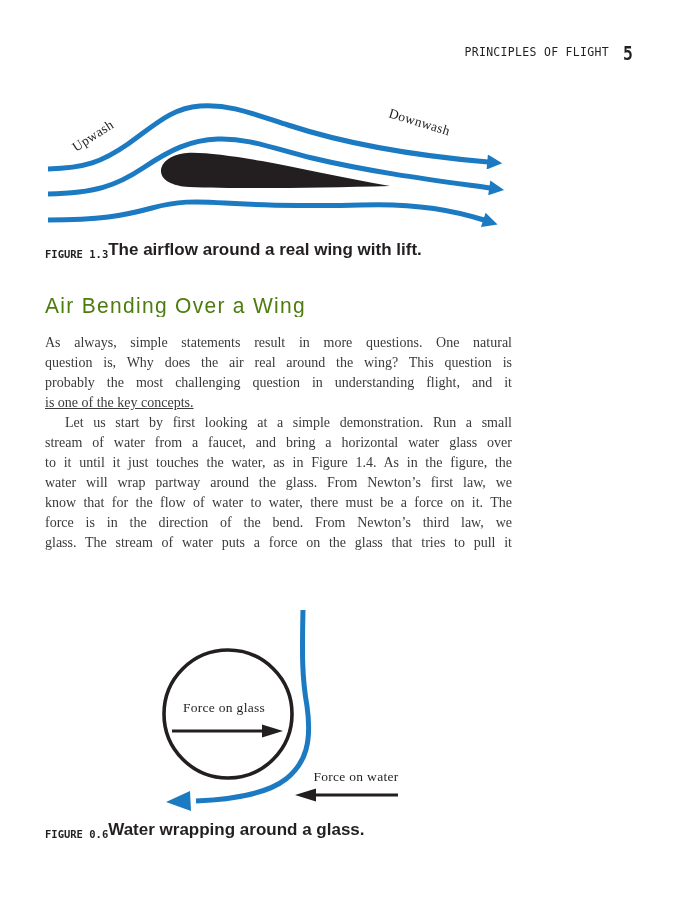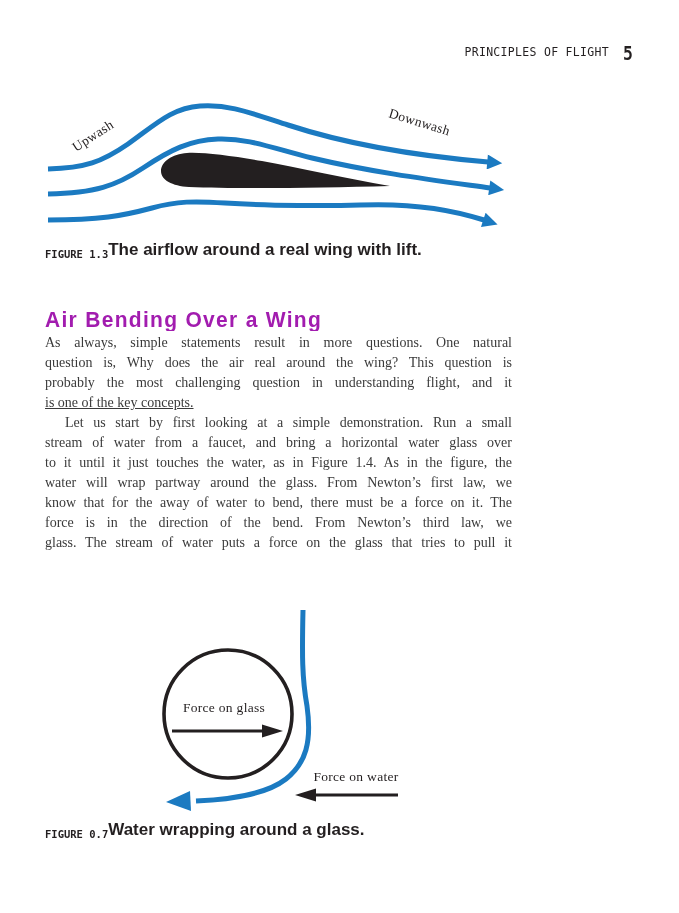--- a/index.html
+++ b/index.html
@@ -30,23 +30,23 @@
   .fig-label {
     font-family:"DejaVu Sans Mono", monospace; font-weight:700; font-size:10.5px;
     color:#231f20; letter-spacing:0; white-space:nowrap;
   }
   .fig-text { font-family:"Liberation Sans", sans-serif; font-weight:700; font-size:17px; color:#231f20; }
   .cap13 { top:240px; }
   .cap14 { top:820px; }
 
   
   .section-heading {
-    position:absolute; left:45px; top:307px;
-    font-family:"Liberation Sans", sans-serif; font-weight:700; font-size:21px;
-    letter-spacing:1.3px; color:#a21caf; transform:scaleY(1.04); transform-origin:left top;
+    position:absolute; left:45px; top:293px;
+    font-family:"Liberation Sans", sans-serif; font-weight:400; font-size:21px;
+    letter-spacing:1.3px; color:#4d7c0f; transform:scaleY(1.04); transform-origin:left top;
   }
 
   
   .body-block { position:absolute; left:45px; width:467px; color:#3a3a3a; font-size:14px; }
   .para1 { top:333px; }
   .para2 { top:413px; }
   .bline { line-height:20px; text-align:justify; text-align-last:justify; }
   .bline.last { text-align-last:left;text-decoration:underline; }
   .bline.indent { text-indent:20px; }
 </style>
@@ -91,21 +91,21 @@
     <div class="bline">question is, Why does the air real around the wing? This question is</div>
     <div class="bline">probably the most challenging question in understanding flight, and it</div>
     <div class="bline last">is one of the key concepts.</div>
   </div>
 
   <div class="body-block para2">
     <div class="bline indent">Let us start by first looking at a simple demonstration. Run a small</div>
     <div class="bline">stream of water from a faucet, and bring a horizontal water glass over</div>
     <div class="bline">to it until it just touches the water, as in Figure 1.4. As in the figure, the</div>
     <div class="bline">water will wrap partway around the glass. From Newton’s first law, we</div>
-    <div class="bline">know that for the away of water to bend, there must be a force on it. The</div>
+    <div class="bline">know that for the flow of water to water, there must be a force on it. The</div>
     <div class="bline">force is in the direction of the bend. From Newton’s third law, we</div>
     <div class="bline">glass. The stream of water puts a force on the glass that tries to pull it</div>
   </div>
 
   <svg class="fig-svg fig14" width="280" height="206" viewBox="140 606 280 206">
 
     <path d="M 303 610 C 302 655, 302 678, 307 706 C 312 742, 306 763, 286 779 C 268 793, 238 799, 196 801" fill="none" stroke="#1b7ac1" stroke-width="5"></path>
     <polygon points="166,802 190,791 191,811" fill="#1b7ac1"></polygon>
 
     <circle cx="228" cy="714" r="64" fill="none" stroke="#231f20" stroke-width="3.6"></circle>
@@ -113,17 +113,17 @@
     <text class="svglabel" x="224" y="712" text-anchor="middle">Force on glass</text>
     <line x1="172" y1="731" x2="263" y2="731" stroke="#231f20" stroke-width="2.8"></line>
     <polygon points="283,731 262,724.5 262,737.5" fill="#231f20"></polygon>
 
     <text class="svglabel" x="356" y="781" text-anchor="middle">Force on water</text>
     <line x1="398" y1="795" x2="315" y2="795" stroke="#231f20" stroke-width="2.8"></line>
     <polygon points="295,795 316,788.5 316,801.5" fill="#231f20"></polygon>
   </svg>
 
   <div class="fig-caption cap14">
-    <span class="fig-label">FIGURE 0.7</span>
+    <span class="fig-label">FIGURE 0.6</span>
     <span class="fig-text">Water wrapping around a glass.</span>
   </div>
 
 </div>
 
 </body></html>

